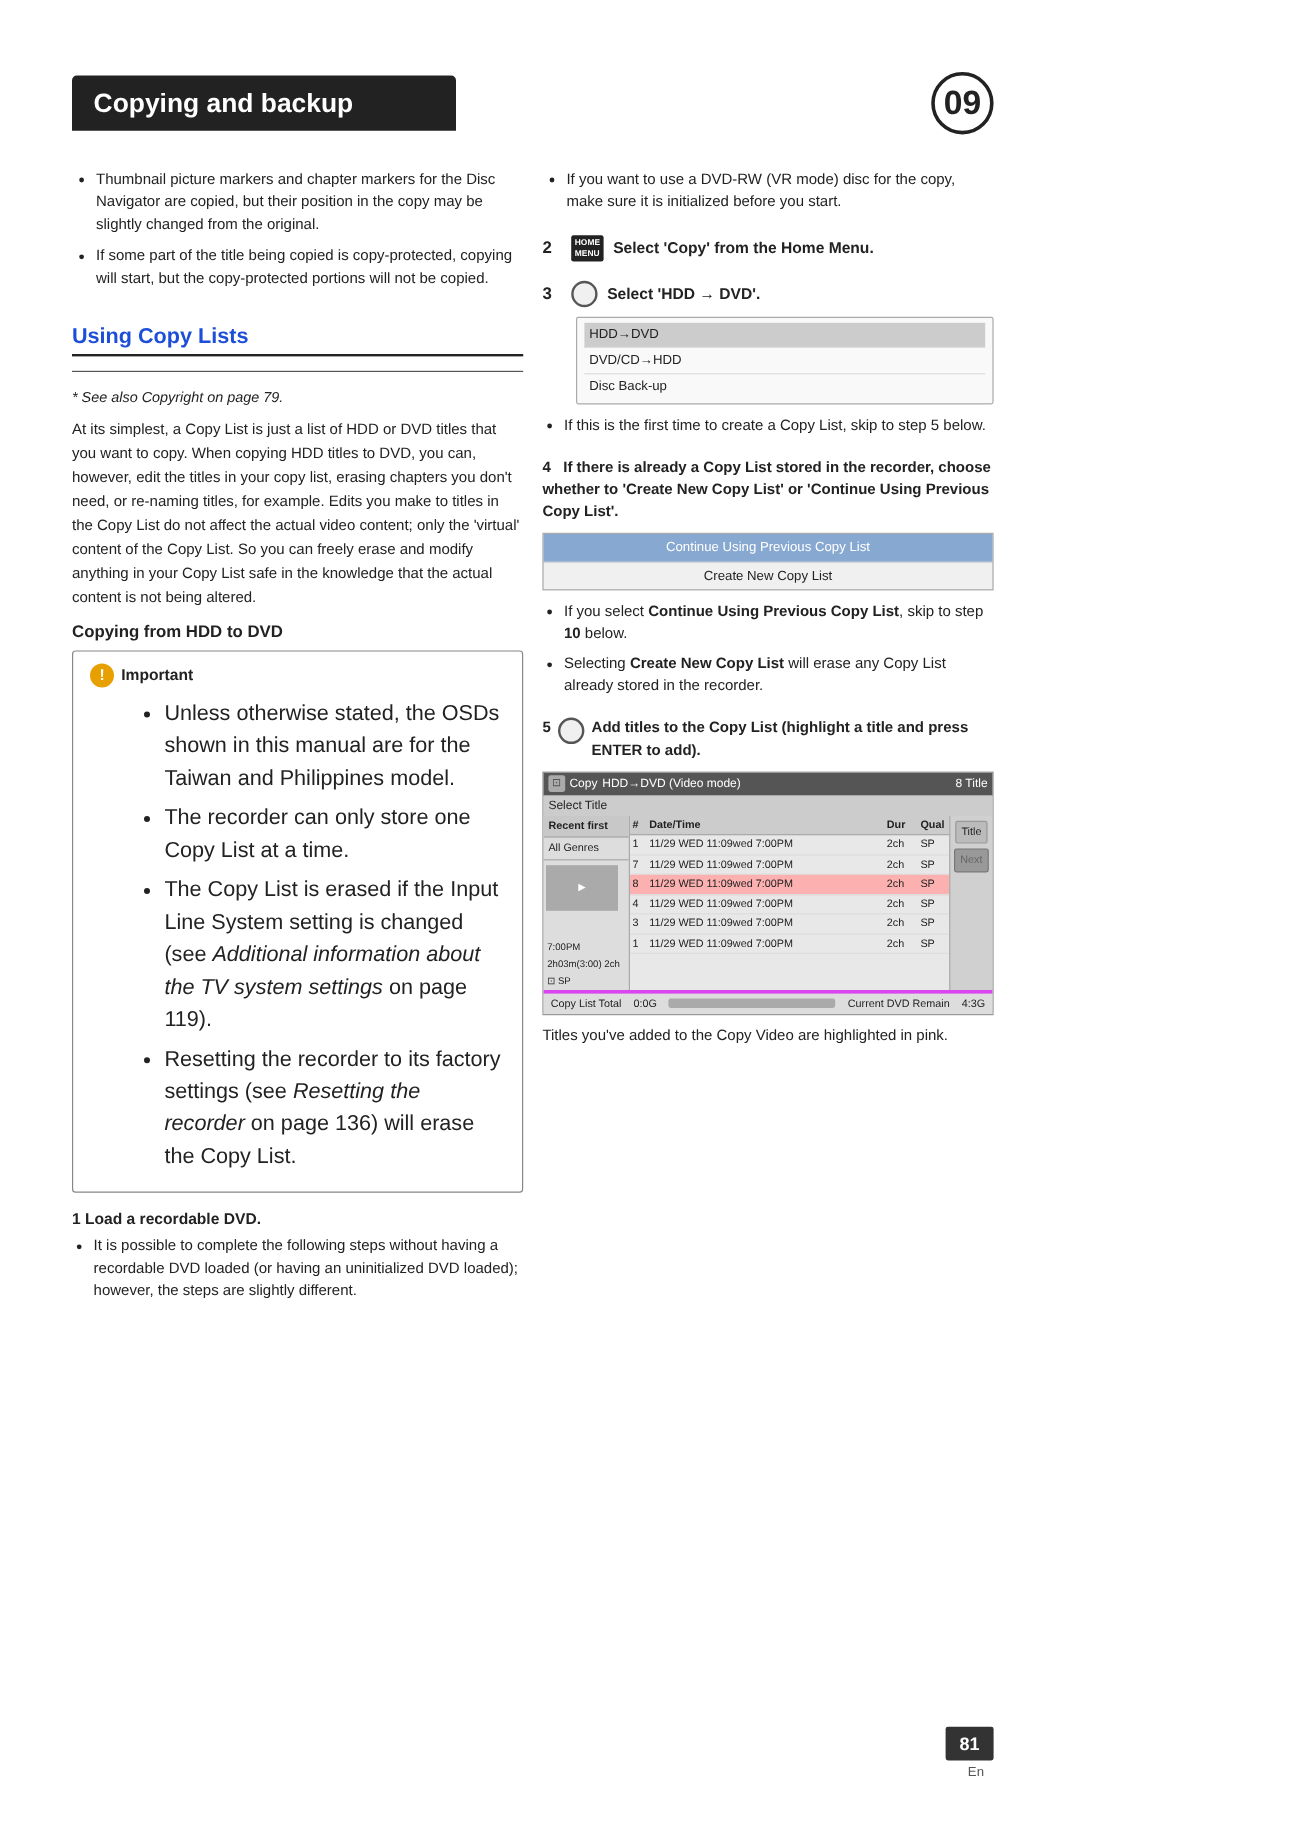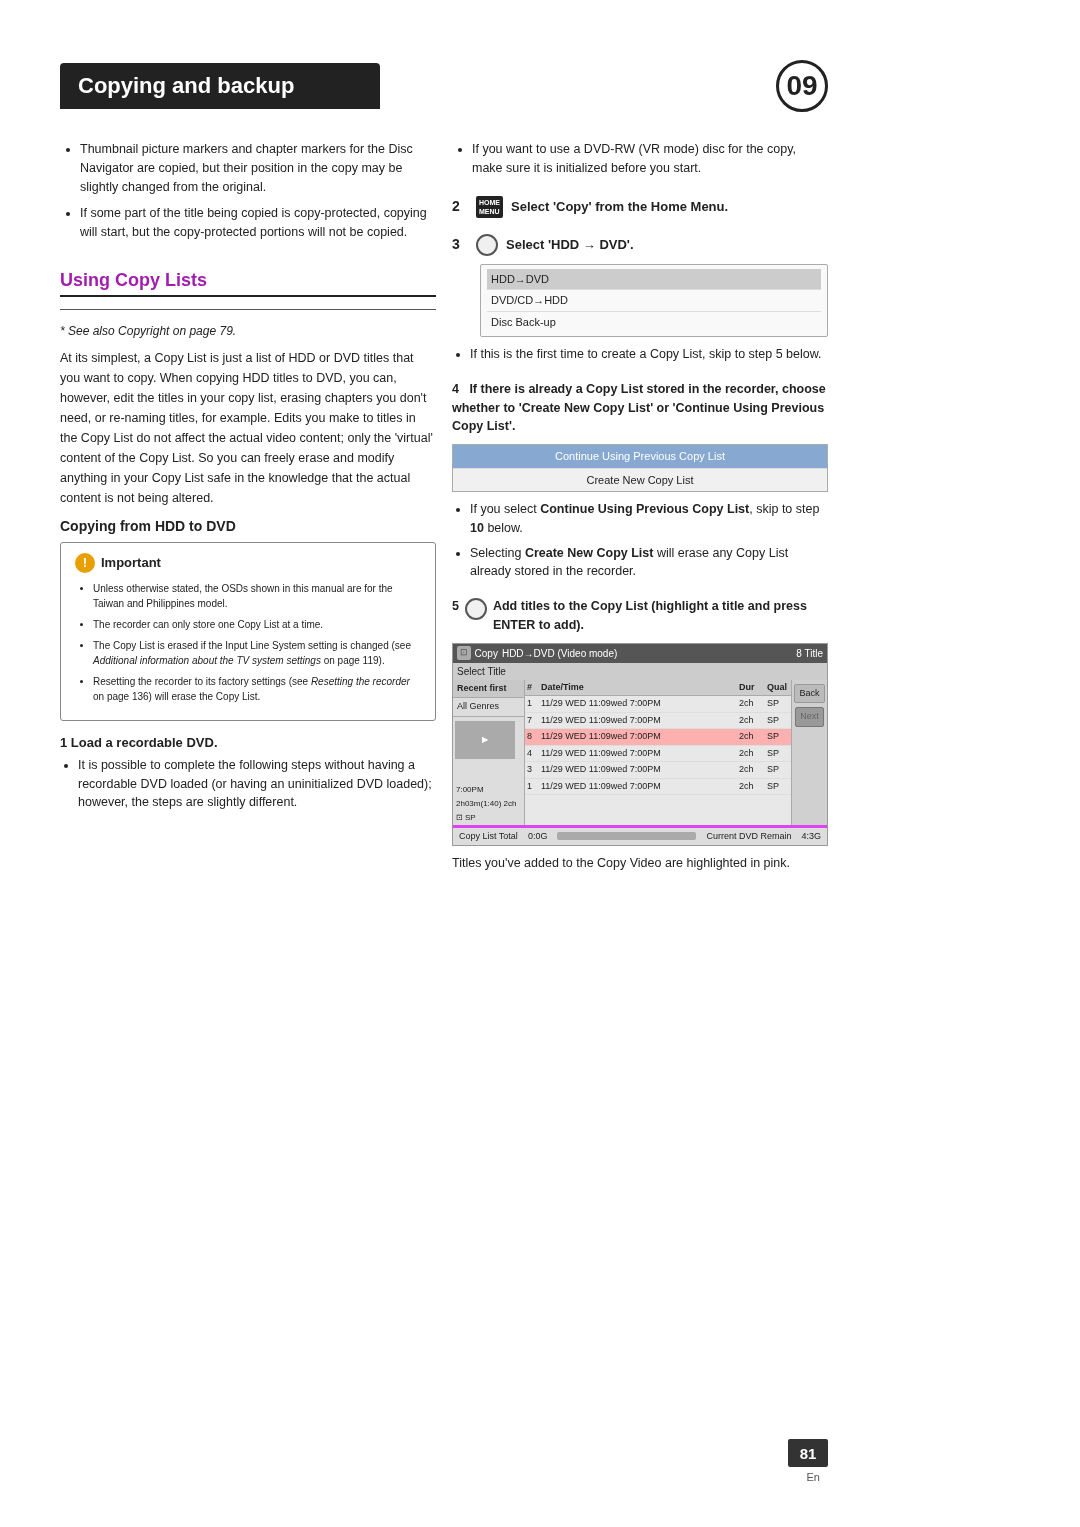--- a/index.html
+++ b/index.html
@@ -70,21 +70,21 @@
     }
     .intro-bullets ul li {
       margin-bottom: 8px;
       font-size: 12.5px;
       line-height: 1.5;
     }
     
     .section-heading {
       font-size: 18px;
       font-weight: bold;
-      color: #a21caf;
+      color: #1d4ed8;
       border-bottom: 2px solid #222;
       padding-bottom: 4px;
       margin-bottom: 12px;
       margin-top: 28px;
     }
     .sub-heading {
       font-size: 14px;
       font-weight: bold;
       margin-bottom: 8px;
     }
@@ -125,23 +125,24 @@
       justify-content: center;
       color: #fff;
       font-weight: bold;
       font-size: 13px;
     }
     .important-box ul {
       list-style: disc;
       padding-left: 18px;
     }
     .important-box ul li {
-      font-size: 10px;
+      font-size: 18px;
       line-height: 1.5;
       margin-bottom: 6px;
+      margin-left: 44px;
     }
     
     .step {
       margin-bottom: 14px;
     }
     .step-number {
       font-weight: bold;
       font-size: 13px;
     }
     
@@ -401,21 +402,21 @@
           <div style="display:flex;">
 
             <div style="width:72px; border-right:1px solid #aaa; background:#ddd;">
               <div style="padding:2px 4px; font-size:9px; border-bottom:1px solid #aaa; font-weight:bold; background:#c8c8c8;">Recent first</div>
               <div style="padding:2px 4px; font-size:9px; border-bottom:1px solid #aaa;">All Genres</div>
 
               <div style="margin:4px 2px; background:#aaa; width:60px; height:38px; display:flex; align-items:center; justify-content:center;">
                 <span style="font-size:8px; color:#fff;">▶</span>
               </div>
               <div style="padding:1px 3px; font-size:8px;margin-top:24px;">7:00PM</div>
-              <div style="padding:1px 3px; font-size:8px;">2h03m(1:40)  2ch</div>
+              <div style="padding:1px 3px; font-size:8px;">2h03m(3:00)  2ch</div>
               <div style="padding:1px 3px; font-size:8px;">⊡ SP</div>
             </div>
 
             <div style="flex:1; background:#e8e8e8;">
 
               <div style="display:flex; background:#ccc; padding:1px 2px; font-size:9px; border-bottom:1px solid #aaa; font-weight:bold;">
                 <span style="width:14px;">#</span>
                 <span style="flex:1;">Date/Time</span>
                 <span style="width:28px;">Dur</span>
                 <span style="width:22px;">Qual</span>
@@ -454,21 +455,21 @@
               <div style="display:flex; padding:1px 2px; font-size:9px; border-bottom:1px solid #ddd;">
                 <span style="width:14px;">1</span>
                 <span style="flex:1;">11/29 WED 11:09wed 7:00PM</span>
                 <span style="width:28px;">2ch</span>
                 <span style="width:22px;">SP</span>
               </div>
 
             </div>
 
             <div style="width:36px; background:#d0d0d0; border-left:1px solid #aaa; display:flex; flex-direction:column; align-items:center; padding:4px 2px; gap:4px;">
-              <div style="background:#bbb; border:1px solid #999; font-size:9px; padding:2px 4px; border-radius:2px; text-align:center;">Back</div>
+              <div style="background:#bbb; border:1px solid #999; font-size:9px; padding:2px 4px; border-radius:2px; text-align:center;">Title</div>
               <div style="background:#999; border:1px solid #777; font-size:9px; padding:2px 4px; border-radius:2px; text-align:center; color:#666;">Next</div>
             </div>
           </div>
 
           <div style="background:#ddd; border-top:3px solid #d946ef; padding:2px 6px; font-size:9px; display:flex; gap:10px;">
             <span>Copy List Total</span>
             <span>0:0G</span>
             <span style="flex:1; background:#aaa; height:8px; margin-top:2px; border-radius:2px;"></span>
             <span>Current DVD Remain</span>
             <span>4:3G</span>

